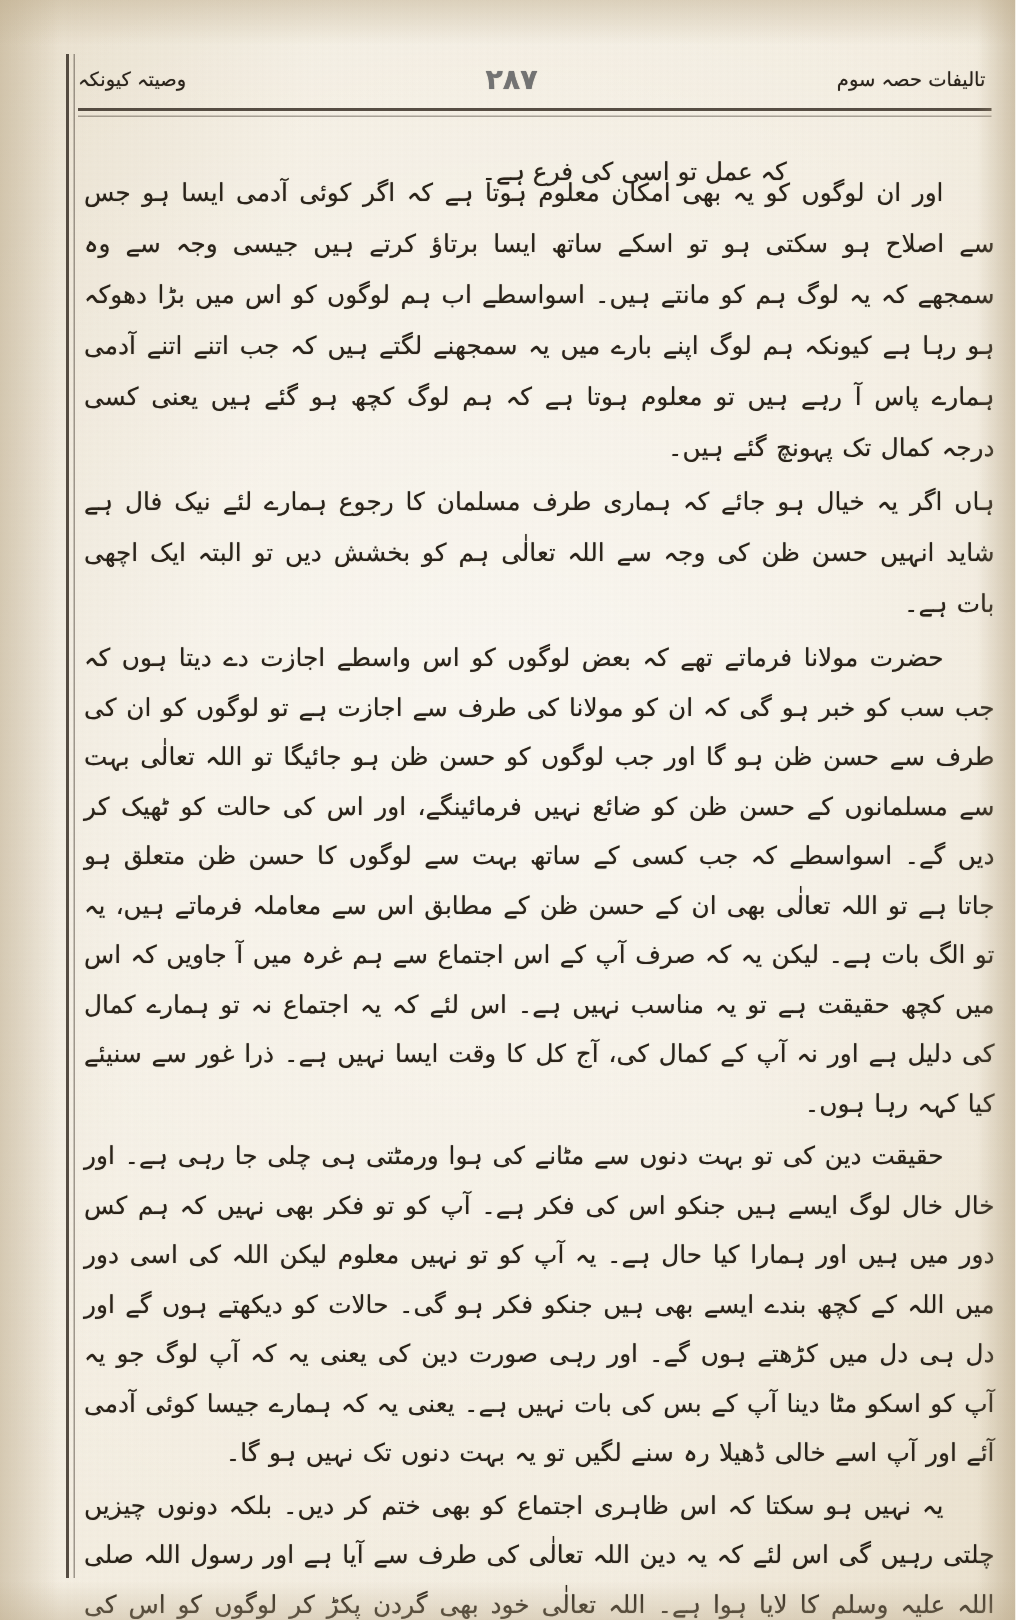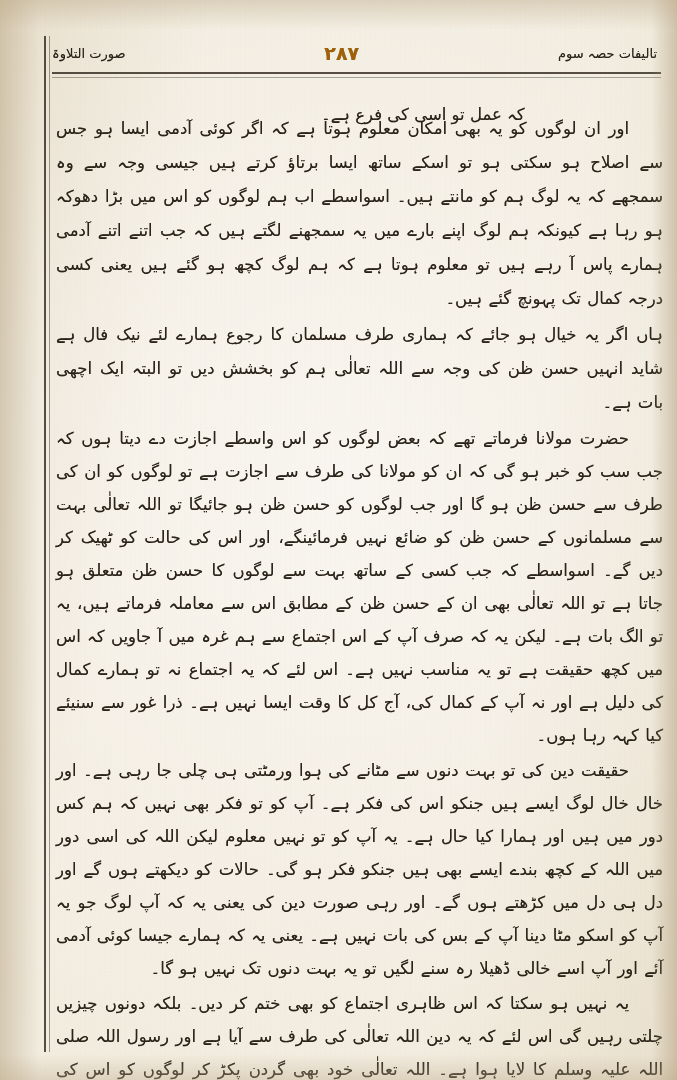--- a/index.html
+++ b/index.html
@@ -71,21 +71,21 @@
   .header-side {
     font-family: "DejaVu Sans", sans-serif;
     font-size: 13px;
     color: #2b241c;
     white-space: nowrap;
     letter-spacing: 0.5px;
   }
   .header-page-number {
     font-family: "DejaVu Sans", sans-serif;
     font-size: 19px;
-    color: #a16207;
+    color: #737373;
     letter-spacing: 1px;
     font-weight: 600;
   }
   .header-rule {
     position: absolute;
     left: 52px;
     right: 16px;
     top: 72px;
     height: 2px;
     background: #3a3027;
@@ -177,21 +177,21 @@
 
   <div class="paper-tint"></div>
   <div class="noise"></div>
 
   <div class="frame-left"></div>
   <div class="frame-left-2"></div>
 
   <div class="header">
     <span class="header-side ink">تالیفات حصہ سوم</span>
     <span class="header-page-number ink">۲۸۷</span>
-    <span class="header-side ink">صورت التلاوۃ</span>
+    <span class="header-side ink">وصیتہ کیونکہ</span>
   </div>
   <div class="header-rule"></div>
   <div class="header-rule2"></div>
 
   <div class="top-fragment ink">کہ عمل تو اسی کی فرع ہے۔</div>
 
   <div class="body-text">
     <p style="height:26px;margin:0;"></p>
     <p class="para lead ink">اور ان لوگوں کو یہ بھی امکان معلوم ہوتا ہے کہ اگر کوئی آدمی ایسا ہو جس سے اصلاح ہو سکتی ہو تو اسکے ساتھ ایسا برتاؤ کرتے ہیں جیسی وجہ سے وہ سمجھے کہ یہ لوگ ہم کو مانتے ہیں۔ اسواسطے اب ہم لوگوں کو اس میں بڑا دھوکہ ہو رہا ہے کیونکہ ہم لوگ اپنے بارے میں یہ سمجھنے لگتے ہیں کہ جب اتنے اتنے آدمی ہمارے پاس آ رہے ہیں تو معلوم ہوتا ہے کہ ہم لوگ کچھ ہو گئے ہیں یعنی کسی درجہ کمال تک پہونچ گئے ہیں۔</p>
     <p class="para ink">ہاں اگر یہ خیال ہو جائے کہ ہماری طرف مسلمان کا رجوع ہمارے لئے نیک فال ہے شاید انہیں حسن ظن کی وجہ سے اللہ تعالٰی ہم کو بخشش دیں تو البتہ ایک اچھی بات ہے۔</p>

